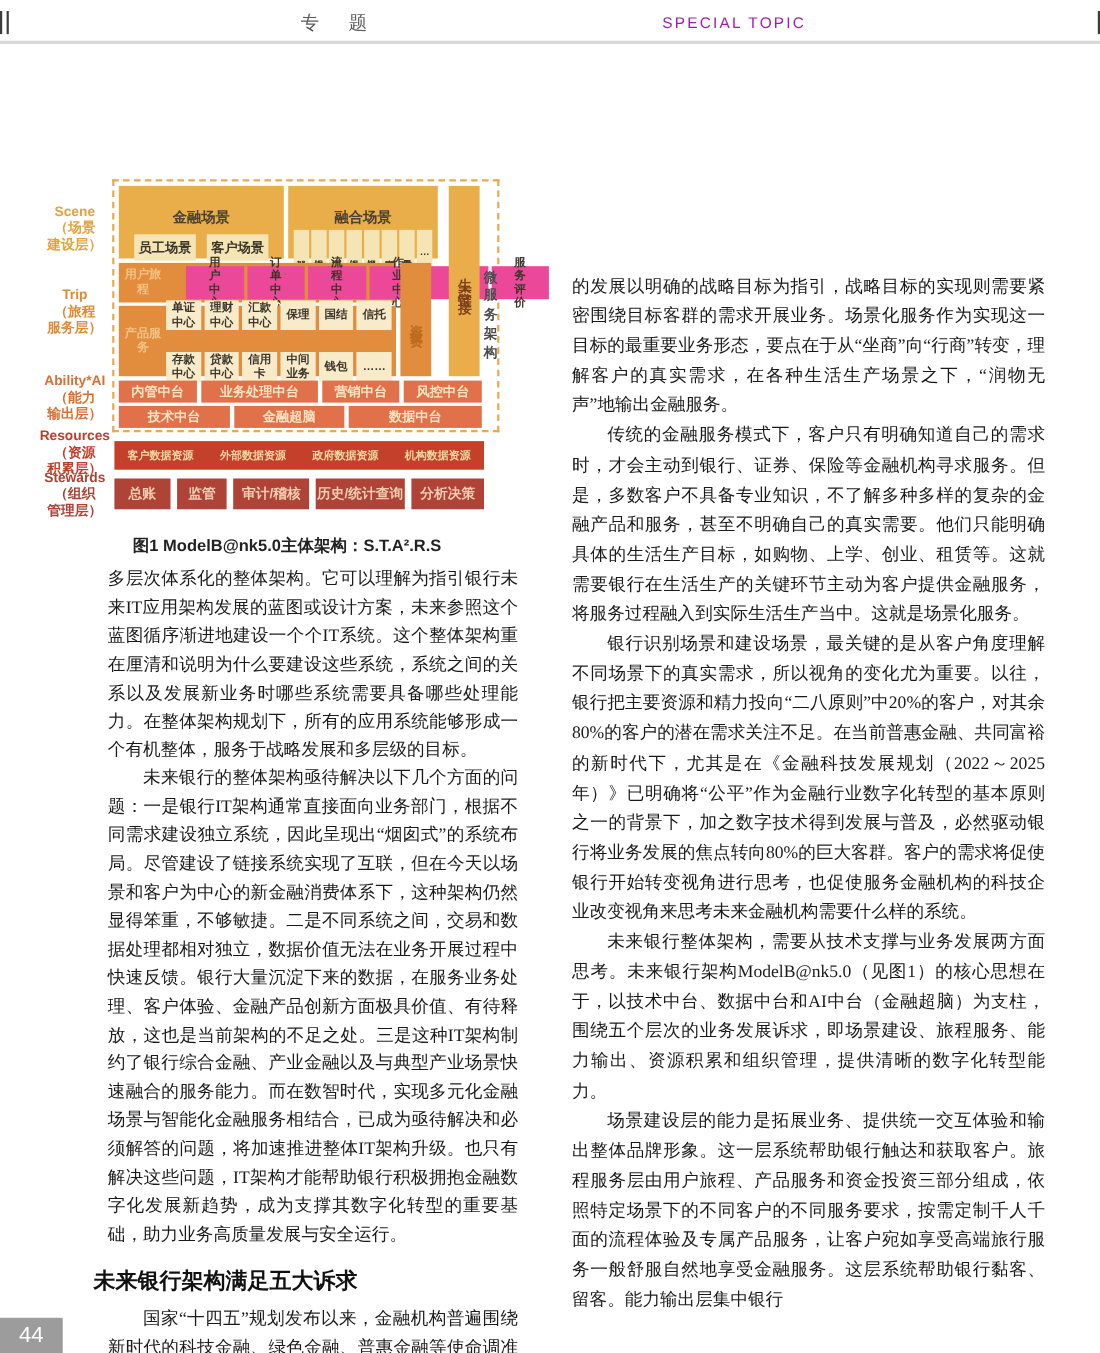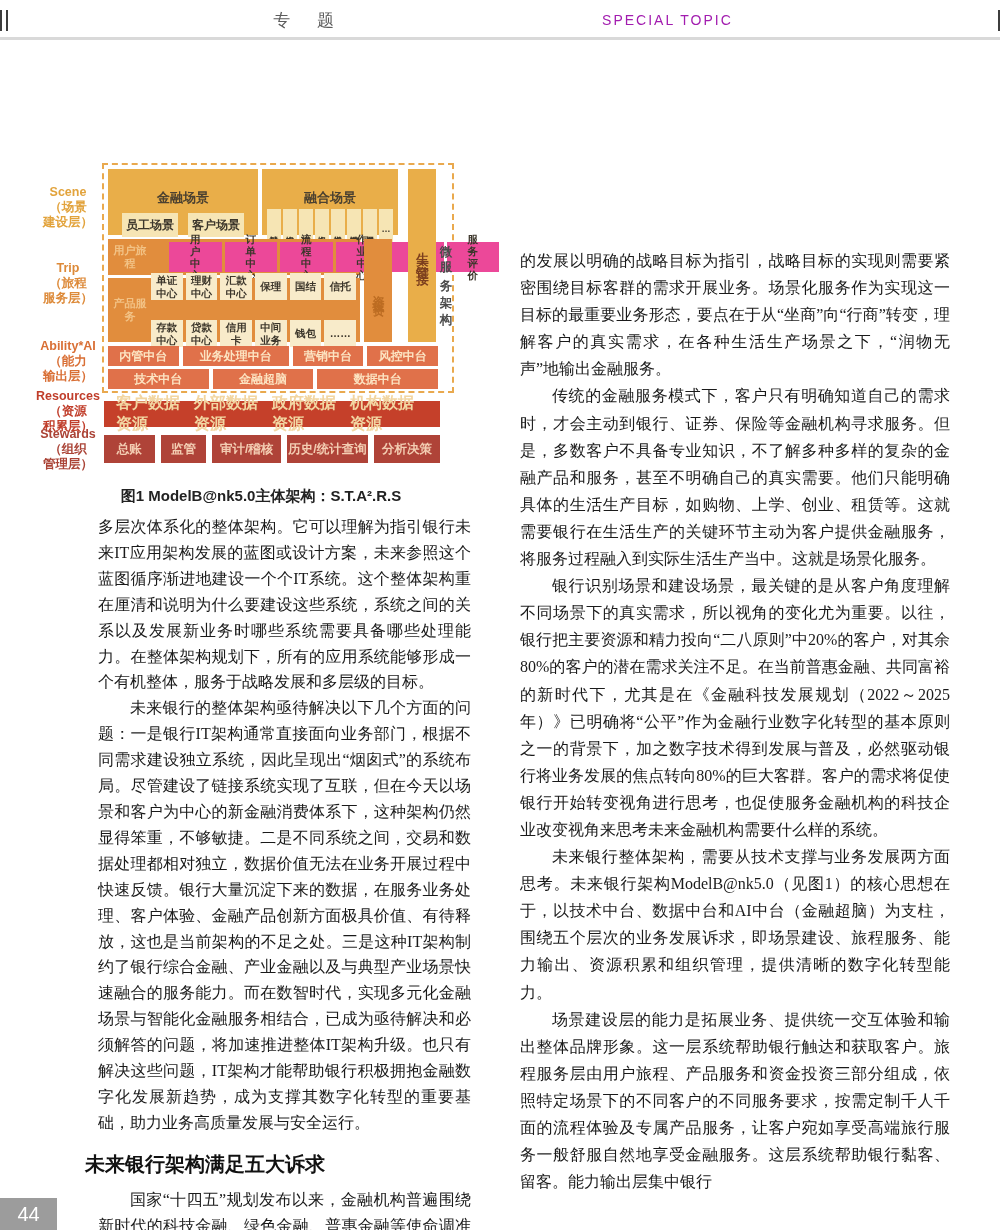--- a/index.html
+++ b/index.html
@@ -71,21 +71,21 @@
 
   .ability-row { left:4px; top:181px; width:330px; height:20px; display:flex; gap:4px; }
   .ability-row2 { top:204px; }
   .ability-row .abox { background:#e0714a; color:#fce4c2; font-size:12px; line-height:20px;
     text-align:center; }
   .ab-1 { flex:1; } .ab-15 { flex:1.5; } .ab-12 { flex:1.2; }
 
   .resources-bar { position:absolute; left:68px; top:238px; width:336px; height:26px;
     background:#c5402a; display:flex; justify-content:space-between; align-items:center;
     padding:0 12px; box-sizing:border-box; }
-  .resources-bar span { color:#f2d6a2; font-size:16px; font-weight:bold;
+  .resources-bar span { color:#f2d6a2; font-size:10px; font-weight:bold;
     font-family:"Liberation Sans","DejaVu Sans",sans-serif; }
   .stewards-row { position:absolute; left:68px; top:272px; width:336px; height:28px;
     display:flex; gap:6px; }
   .stewards-row .sbox { background:#af4338; color:#f3cdb2; font-size:12.5px;
     line-height:28px; text-align:center; font-weight:bold;
     font-family:"Liberation Sans","DejaVu Sans",sans-serif; }
   .sw-1 {flex:1;} .sw-09 {flex:0.9;} .sw-135 {flex:1.35;} .sw-16 {flex:1.6;} .sw-13 {flex:1.3;}
 
   .fig-caption { position:absolute; left:20px; top:324px; width:410px; text-align:center;
     font-family:"Liberation Sans","DejaVu Sans",sans-serif; font-weight:bold;

